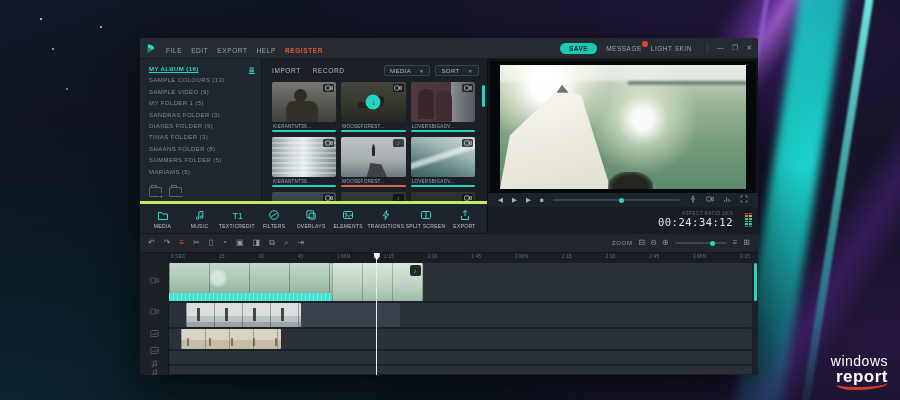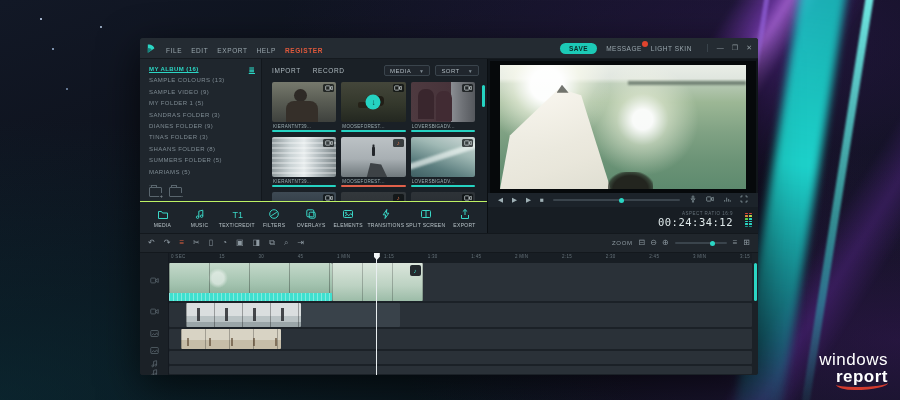--- a/index.html
+++ b/index.html
@@ -22,21 +22,21 @@
   .beam-t1{right:88px;top:-20px;width:46px;height:460px;transform:rotate(9deg);filter:blur(4px);
     background:linear-gradient(180deg,rgba(20,220,210,.75) 0%,rgba(30,230,220,.9) 40%,rgba(10,160,160,.5) 80%,transparent 100%);}
   .beam-t2{right:60px;top:-10px;width:8px;height:440px;transform:rotate(9deg);filter:blur(1px);
     background:linear-gradient(180deg,rgba(120,255,245,.9),rgba(40,200,195,.5) 70%,transparent);}
   .beam-t3{right:150px;top:-30px;width:5px;height:300px;transform:rotate(9deg);filter:blur(1px);opacity:.7;
     background:linear-gradient(180deg,rgba(170,120,255,.8),transparent);}
   .stars{position:absolute;left:40px;top:18px;width:2px;height:2px;background:#cfe3ff;border-radius:50%;
     box-shadow:12px 30px 0 #9fb8d8, 60px 8px 0 #b9cde6, 110px 44px 0 #8fa8c8, 26px 70px 0 #7d95b5, 160px 20px 0 #a9bcd8;}
   
   .wm{position:absolute;right:12px;bottom:10px;text-align:right;color:#ffffff;line-height:1;}
-  .wm-line1{font-size:17px;font-weight:400;letter-spacing:.5px;}
+  .wm-line1{font-size:14px;font-weight:400;letter-spacing:.5px;}
   .wm-line2{font-size:17px;font-weight:700;letter-spacing:.5px;display:inline-block;
     border-bottom:3px solid #d23b2e;border-radius:0 0 70% 40%/0 0 8px 6px;padding-bottom:2px;}
   
   .win{position:absolute;left:140px;top:38px;width:618px;height:337px;background:#1d242b;
        border-radius:3px;box-shadow:0 12px 40px rgba(0,0,0,.65);display:flex;flex-direction:column;overflow:hidden;}
   
   .titlebar{height:20px;background:#242b32;display:flex;align-items:center;padding:0 6px;gap:9px;flex:0 0 auto;border-bottom:1px solid #151a1f;}
   .logo{width:11px;height:11px;flex:0 0 auto;}
   .menu-item{font-size:6.5px;letter-spacing:.6px;color:#9aa7ae;cursor:default;}
   .menu-item.accent{color:#e0593c;font-weight:bold;}
@@ -118,21 +118,21 @@
   .pvc{font-size:6.5px;color:#9fb0b5;line-height:1;}
   .pv-progress{flex:1;height:2px;background:#3a444c;border-radius:1px;position:relative;}
   .pv-thumb{position:absolute;top:-1.5px;width:5px;height:5px;border-radius:50%;background:#2bd6c4;}
   .pv-info{height:26px;background:#171d23;display:flex;align-items:center;justify-content:flex-end;gap:12px;padding:0 6px;flex:0 0 auto;}
   .aspect-box{text-align:right;line-height:1.2;}
   .aspect{font-size:4.5px;letter-spacing:.5px;color:#66727a;}
   .timecode{font-family:"DejaVu Sans Mono",monospace;font-size:10.5px;color:#dfe9ea;letter-spacing:.5px;}
   .meter{display:grid;grid-template-columns:3px 3px;gap:1px;}
   .meter i{width:3px;height:1.6px;border-radius:.5px;display:block;}
   
-  .tabbar{height:32px;background:#1d242b;border-top:1px solid #bef264;display:flex;align-items:center;gap:4px;padding:0 6px;}
+  .tabbar{height:32px;background:#1d242b;border-top:3px solid #bef264;display:flex;align-items:center;gap:4px;padding:0 6px;}
   .tab{display:flex;flex-direction:column;align-items:center;gap:2px;min-width:33px;}
   .tab svg{width:12px;height:12px;stroke:#3ad6c6;fill:none;stroke-width:1;}
   .tab-label{font-size:5px;letter-spacing:.3px;color:#b9c4c9;white-space:nowrap;}
   
   .tl-toolbar{height:18px;background:#20262c;border-top:1px solid #13181d;border-bottom:1px solid #13181d;
     display:flex;align-items:center;padding:0 8px;gap:8px;flex:0 0 auto;}
   .tlt-ic{font-size:8px;color:#8d99a1;line-height:1;}
   .tlt-ic.accent{color:#e0603f;font-weight:bold;}
   .tl-zoom{margin-left:auto;display:flex;align-items:center;gap:6px;}
   .zoom-label{font-size:6px;letter-spacing:.6px;color:#8d99a1;}

